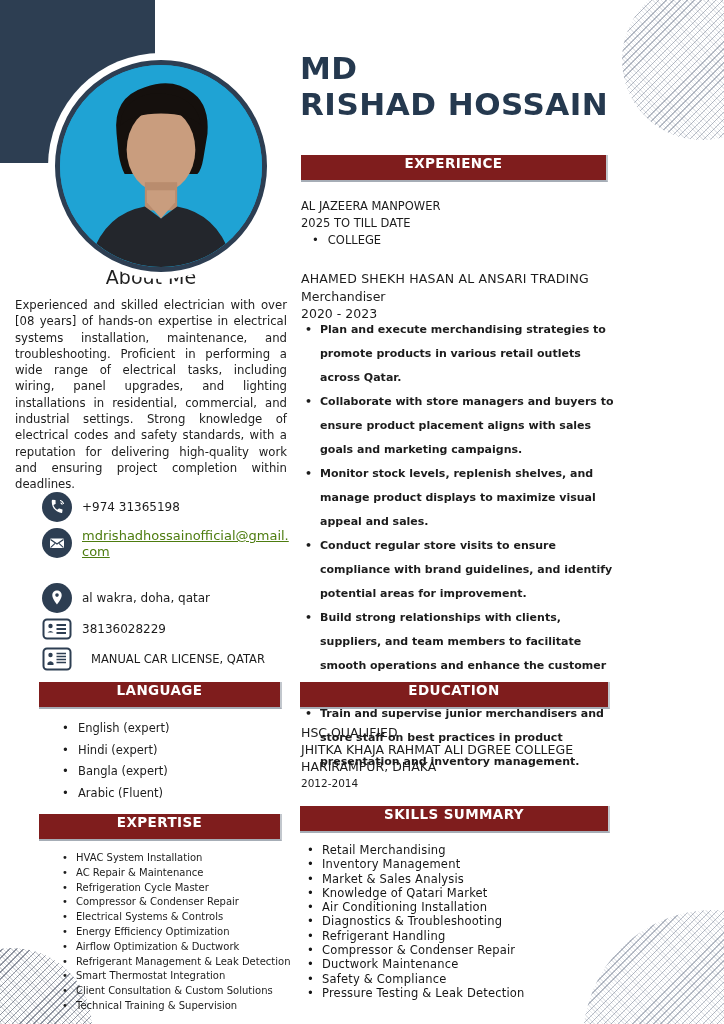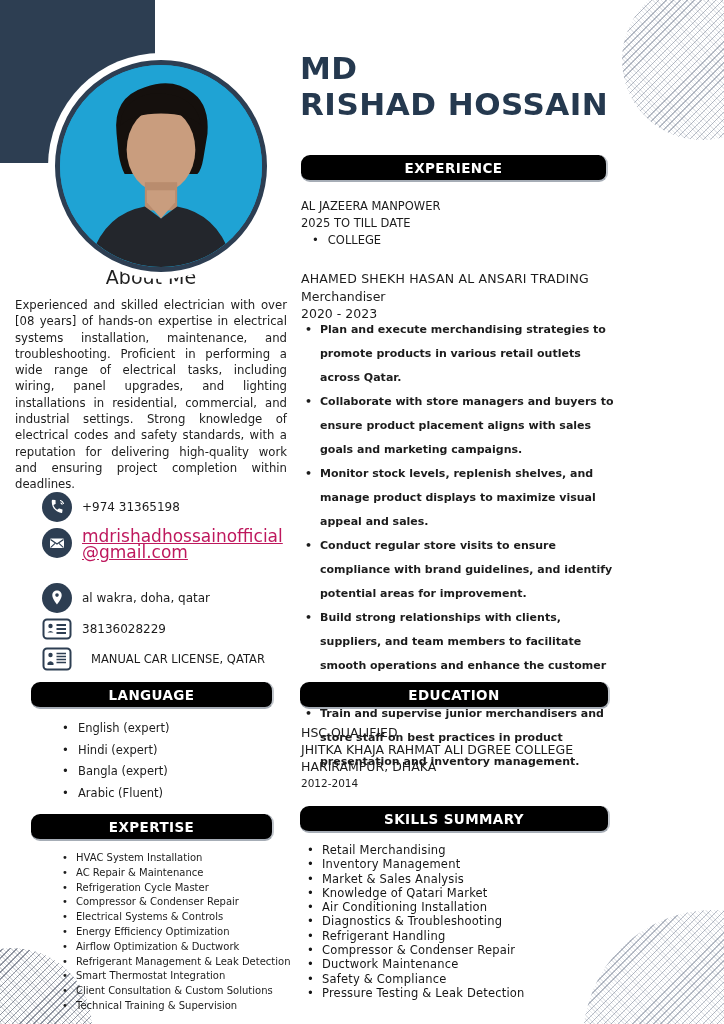--- a/index.html
+++ b/index.html
@@ -21,45 +21,45 @@
 
   
   .photo-wrap{position:absolute;left:55px;top:60px;width:202px;height:202px;border-radius:50%;
     border:5px solid #2d3e52;box-shadow:0 0 0 7px #ffffff;overflow:hidden;background:#1fa3d4;z-index:2;}
   .photo-wrap svg{display:block;width:100%;height:100%;}
 
   
   .name{position:absolute;left:300px;top:50px;font-size:31px;font-weight:bold;color:#25394f;line-height:36px;letter-spacing:0.5px;}
 
   
-  .bar{position:absolute;height:27px;background:#000000;color:#ffffff;font-size:13.5px;font-weight:bold;
-    letter-spacing:0.4px;display:flex;align-items:center;justify-content:center;
-    border-bottom:2px solid #a6adb6;border-right:2px solid #c2c7cd;box-sizing:border-box;z-index:2;border-radius:9px;}
-  .bar-left{left:31px;width:243px;}
+  .bar{position:absolute;height:27px;background:#7f1d1d;color:#ffffff;font-size:13.5px;font-weight:bold;
+    letter-spacing:0.4px;display:flex;justify-content:center;
+    border-bottom:2px solid #a6adb6;border-right:2px solid #c2c7cd;box-sizing:border-box;z-index:2;}
+  .bar-left{left:39px;width:243px;}
   .bar-right{left:300px;width:310px;}
 
   
   .job1{position:absolute;left:301px;top:198px;font-size:11.5px;color:#1c1c1c;line-height:17px;}
   .job1-bullet{position:absolute;left:312px;top:233px;font-size:11.5px;color:#1c1c1c;}
   .job1-bullet::before{content:"•";margin-right:9px;}
   .job2-head{position:absolute;left:301px;top:270px;font-size:12.5px;color:#1c1c1c;line-height:17.5px;}
   .job2-head .co{letter-spacing:0.2px;}
   .exp-list{position:absolute;left:303px;top:318px;width:318px;margin:0;padding:0;list-style:none;}
   .exp-list li{position:relative;padding-left:17px;font-size:11px;line-height:24px;color:#1c1c1c;font-weight:bold;}
   .exp-list li::before{content:"•";position:absolute;left:2px;top:0;font-size:11px;}
 
   
   .about-title{position:absolute;left:15px;top:266px;width:272px;text-align:center;font-size:19px;color:#1f1f1f;}
   .about-text{position:absolute;left:15px;top:297px;width:272px;font-size:11.7px;line-height:16.3px;
     text-align:justify;color:#1c1c1c;}
 
   .contact-row{position:absolute;left:42px;display:flex;align-items:center;}
   .cicon{width:30px;height:30px;flex:0 0 30px;display:flex;align-items:center;justify-content:center;}
   .ctext{margin-left:10px;font-size:12px;color:#1c1c1c;}
-  .email-link{font-size:17px;color:#be185d;text-decoration:underline;width:212px;word-break:break-all;line-height:16px;}
+  .email-link{font-size:13px;color:#4d7c0f;text-decoration:underline;width:212px;word-break:break-all;line-height:16px;}
 
   .lang-list{position:absolute;left:58px;top:718px;margin:0;padding:0;list-style:none;}
   .lang-list li{position:relative;padding-left:20px;font-size:11.5px;line-height:21.7px;color:#1c1c1c;}
   .lang-list li::before{content:"•";position:absolute;left:4px;}
 
   .expertise-list{position:absolute;left:56px;top:851px;margin:0;padding:0;list-style:none;z-index:2;}
   .expertise-list li{position:relative;padding-left:20px;font-size:10px;line-height:14.8px;color:#1c1c1c;}
   .expertise-list li::before{content:"•";position:absolute;left:6px;}
 
   

